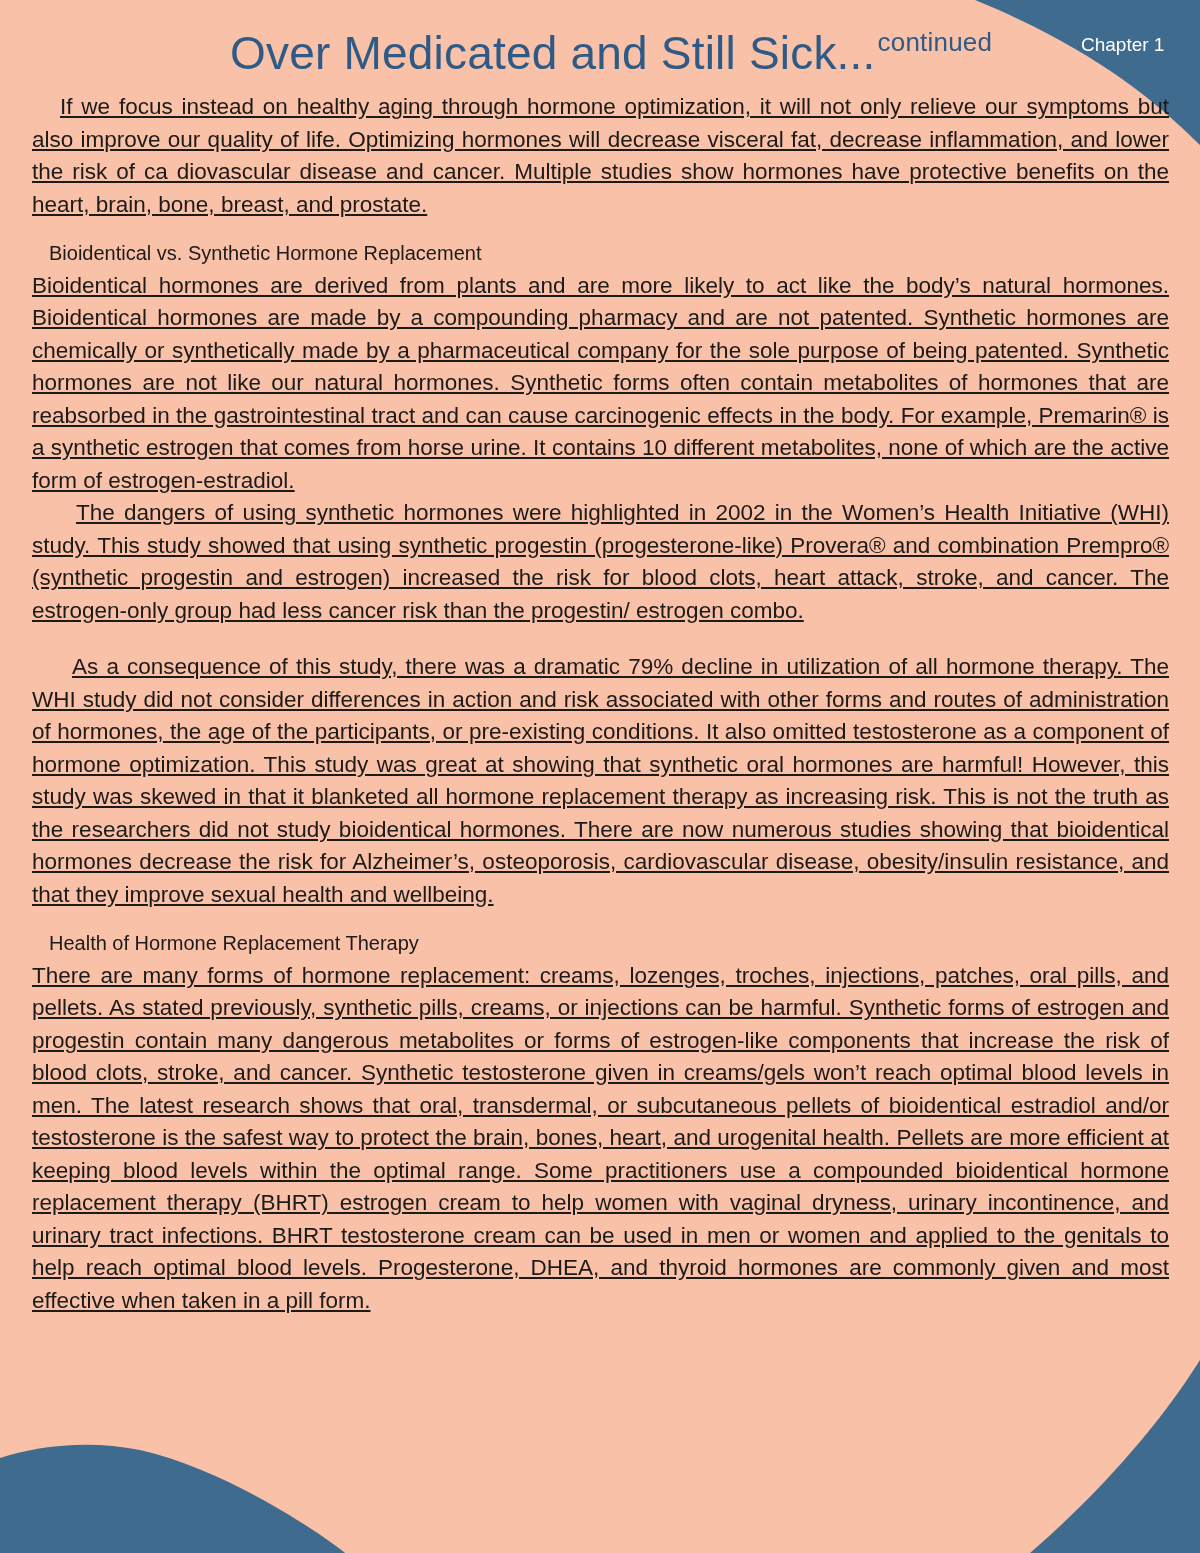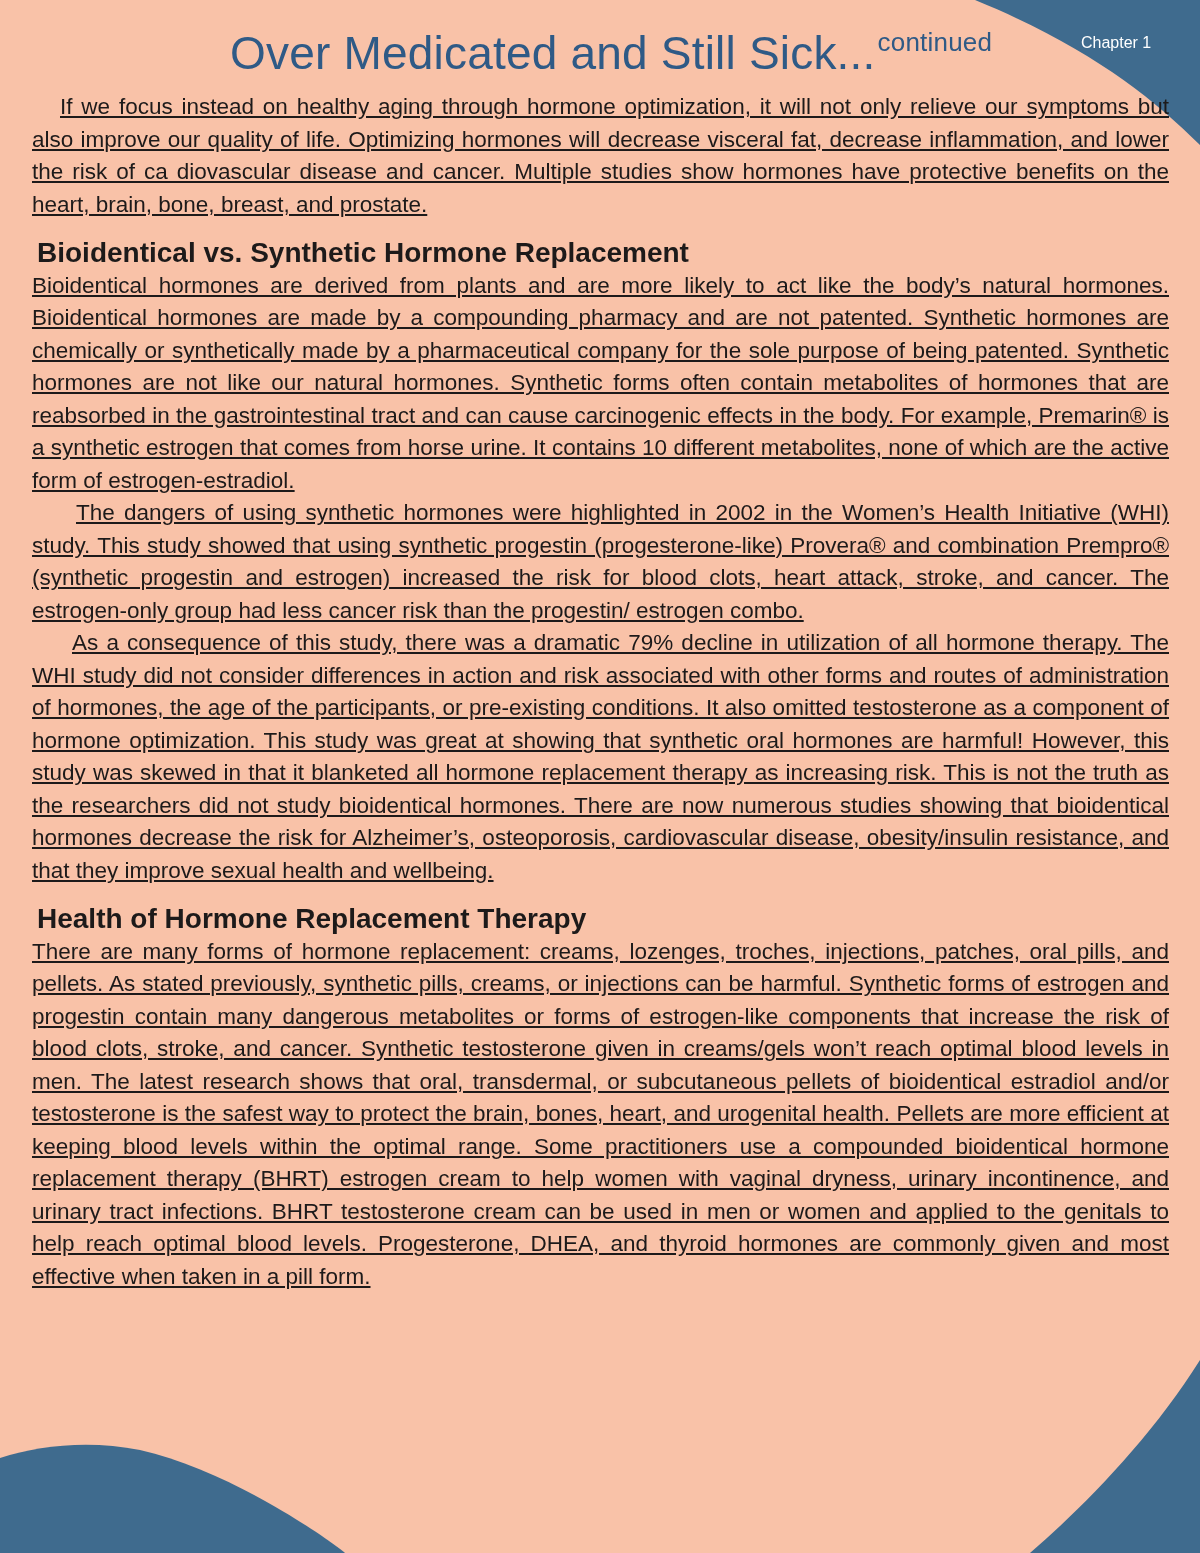--- a/index.html
+++ b/index.html
@@ -1,26 +1,26 @@
 <!DOCTYPE html>
 <html><head>
 <meta charset="utf-8">
 <style>
   html, body { margin: 0; padding: 0; }
   body { width: 1200px; height: 1553px; position: relative; overflow: hidden; background: #f9c2a8; font-family: "Liberation Sans", sans-serif; }
   .bg { position: absolute; left: 0; top: 0; width: 1200px; height: 1553px; z-index: 0; }
   .title { position: absolute; left: 230px; top: 26px; font-size: 46px; color: #2f5a86; z-index: 2; letter-spacing: 0.2px; text-align: right; }
   .title .cont { font-size: 26px; position: relative; top: -18px; margin-left: 2px; }
-  .chapter { position: absolute; left: 1081px; top: 34px; font-size: 16px; color: #ffffff; z-index: 2; }
+  .chapter { position: absolute; left: 1081px; top: 34px; font-size: 19px; color: #ffffff; z-index: 2; }
   .content { position: absolute; left: 32px; top: 91px; width: 1137px; z-index: 2; color: #1d1a1a; font-size: 22.5px; line-height: 32.5px; }
   p { margin: 0; text-align: justify; text-decoration: underline; }
   .indent { text-indent: 28px; }
   .indent2 { text-indent: 44px; }
-  .indent3 { text-indent: 40px; }
-  h2 { margin: 16px 0 0 5px; font-size: 28px; line-height: 32.5px; font-weight: bold; }
+  .indent3 { text-indent: 40px; margin-top: 24px; }
+  h2 { margin: 16px 0 0 17px; font-size: 20px; line-height: 32.5px; font-weight: normal; }
 </style>
 </head>
 <body>
 
 <svg class="bg" viewBox="0 0 1200 1553" preserveAspectRatio="none">
   <path fill="#3f6b8e" d="M 975 0 L 1200 0 L 1200 145 C 1150 95, 1085 45, 975 0 Z"></path>
   <path fill="#3f6b8e" d="M 1200 1360 C 1150 1440, 1080 1510, 1030 1553 L 1200 1553 Z"></path>
   <path fill="#3f6b8e" d="M 0 1458 C 40 1445, 90 1440, 140 1450 C 230 1470, 330 1540, 345 1553 L 0 1553 Z"></path>
 </svg>
 

